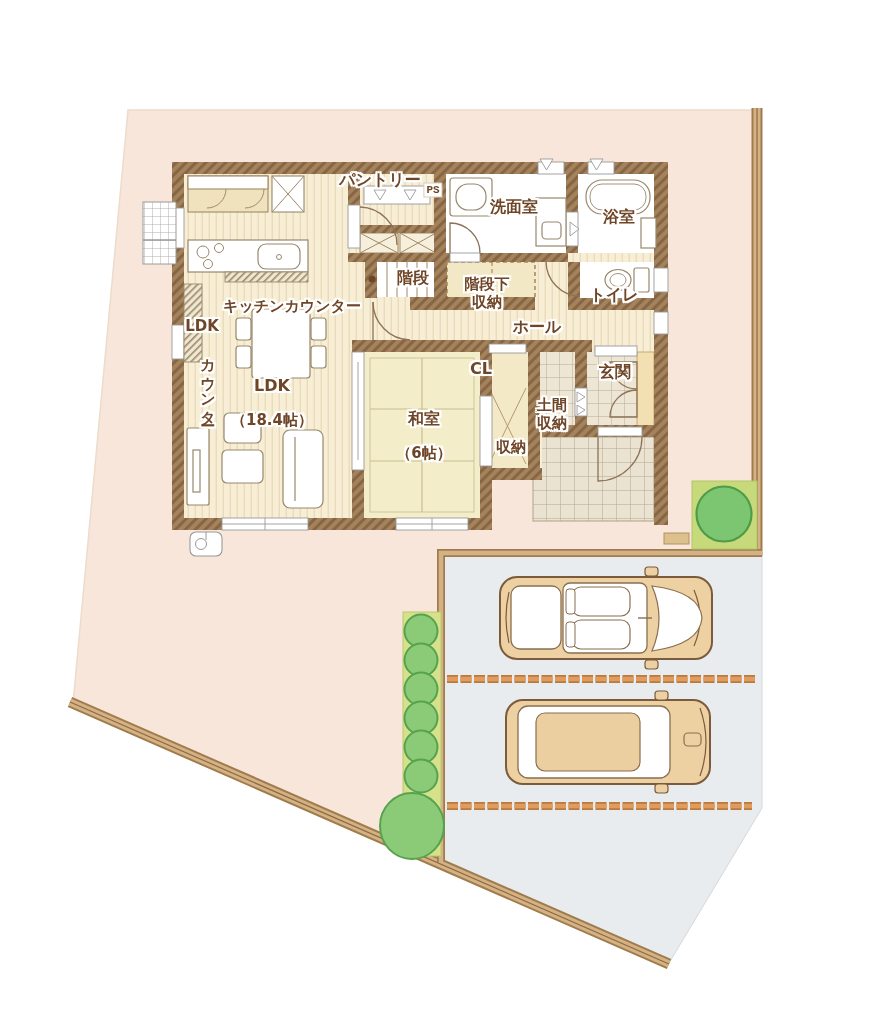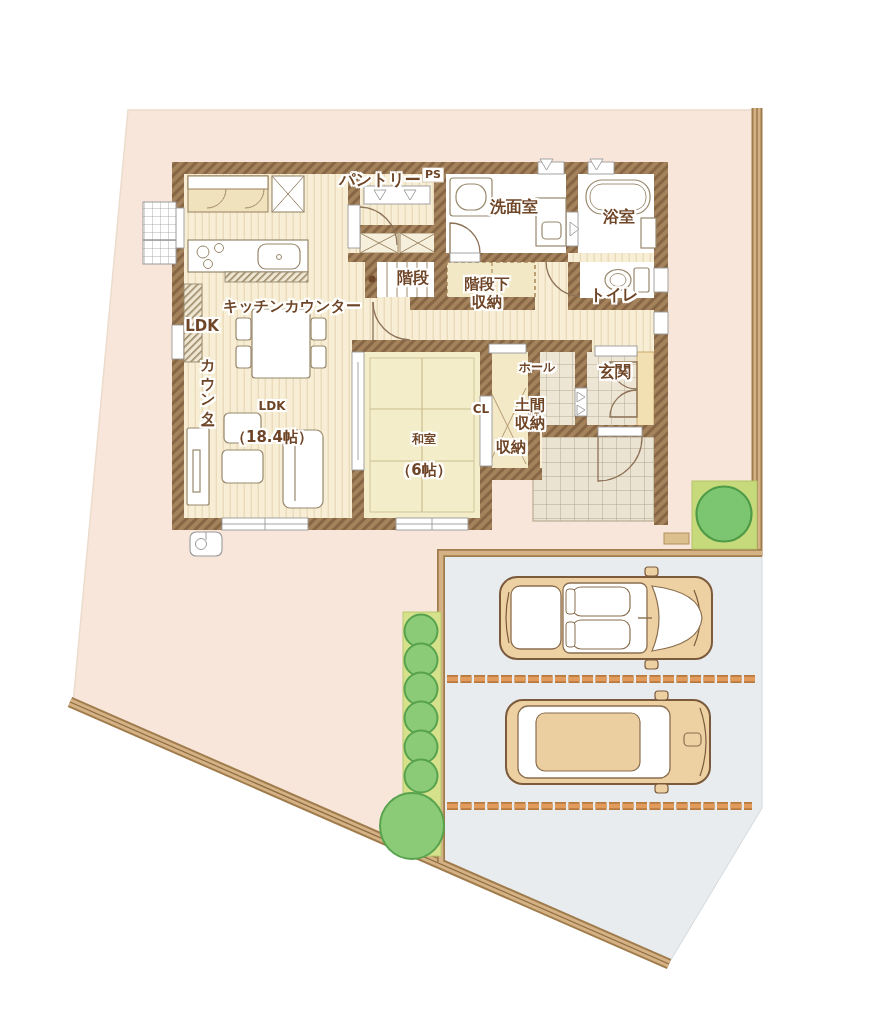--- a/index.html
+++ b/index.html
@@ -4,21 +4,21 @@
 <style>
   html,body{margin:0;padding:0;background:#ffffff;}
   #stage{position:relative;width:870px;height:1024px;background:#ffffff;overflow:hidden;
          font-family:"DejaVu Sans",sans-serif;}
   #plan-svg{position:absolute;left:0;top:0;}
   .lbl{position:absolute;transform:translate(-50%,-50%);font-weight:bold;color:#6f4527;
        white-space:nowrap;text-align:center;line-height:1.18;
        font-family:"DejaVu Sans",sans-serif;
        text-shadow:-2px -2px 0 #fff,2px -2px 0 #fff,-2px 2px 0 #fff,2px 2px 0 #fff,
                    0 -2px 0 #fff,0 2px 0 #fff,-2px 0 0 #fff,2px 0 0 #fff,0 0 4px #fff;}
-  .fs17{font-size:12px;margin-top:40px;} .fs16{font-size:16px;} .fs15{font-size:15px;margin-top:16px;}
+  .fs17{font-size:16px;} .fs16{font-size:16px;} .fs15{font-size:15px;margin-top:16px;}
   .vlbl{writing-mode:vertical-rl;}
   .ps-box{background:#ffffff;padding:0 2px;font-size:11px;box-shadow:0 0 0 1px #d8cdb8;}
 </style>
 </head>
 <body>
 
 <div id="stage">
 
 <svg id="plan-svg" width="870" height="1024" viewBox="0 0 870 1024">
   <defs>
@@ -314,21 +314,21 @@
     <path d="M700,708 Q712,742 700,776" fill="none" stroke="#7c5b3d" stroke-width="1.2"></path>
     <rect x="684" y="733" width="17" height="13" rx="4" fill="none" stroke="#8a6f50" stroke-width="1.2"></rect>
     <rect x="655" y="691" width="13" height="9" rx="3" fill="#edd1a3" stroke="#7c5b3d" stroke-width="1.2"></rect>
     <rect x="655" y="784" width="13" height="9" rx="3" fill="#edd1a3" stroke="#7c5b3d" stroke-width="1.2"></rect>
   </g>
 </svg>
 
 <div class="lbl fs16" style="left:380px;top:180px;">
   <span>パントリー</span>
 </div>
-<div class="lbl ps-box" style="left:433px;top:175px;">
+<div class="lbl ps-box" style="left:433px;top:190px;font-family:Liberation Mono, monospace;">
   <span>PS</span>
 </div>
 <div class="lbl fs16" style="left:506px;top:207px;margin-left:8px;">
   <span>洗面室</span>
 </div>
 <div class="lbl fs16" style="left:619px;top:217px;">
   <span>浴室</span>
 </div>
 <div class="lbl fs15" style="left:292px;top:291px;">
   <span>キッチンカウンター</span>
@@ -356,21 +356,21 @@
   <div class="fs17">LDK</div>
   <div class="fs15">（18.4帖）</div>
 </div>
 <div class="lbl fs17" style="left:481px;top:369px;">
   <span>CL</span>
 </div>
 <div class="lbl" style="left:424px;top:436px;">
   <div class="fs17">和室</div>
   <div class="fs15">（6帖）</div>
 </div>
-<div class="lbl fs15" style="left:530px;top:399px;">
+<div class="lbl fs15" style="left:552px;top:399px;">
   <div>土間</div>
   <div>収納</div>
 </div>
 <div class="lbl fs16" style="left:615px;top:372px;">
   <span>玄関</span>
 </div>
 <div class="lbl fs15" style="left:511px;top:432px;">
   <span>収納</span>
 </div>
 

